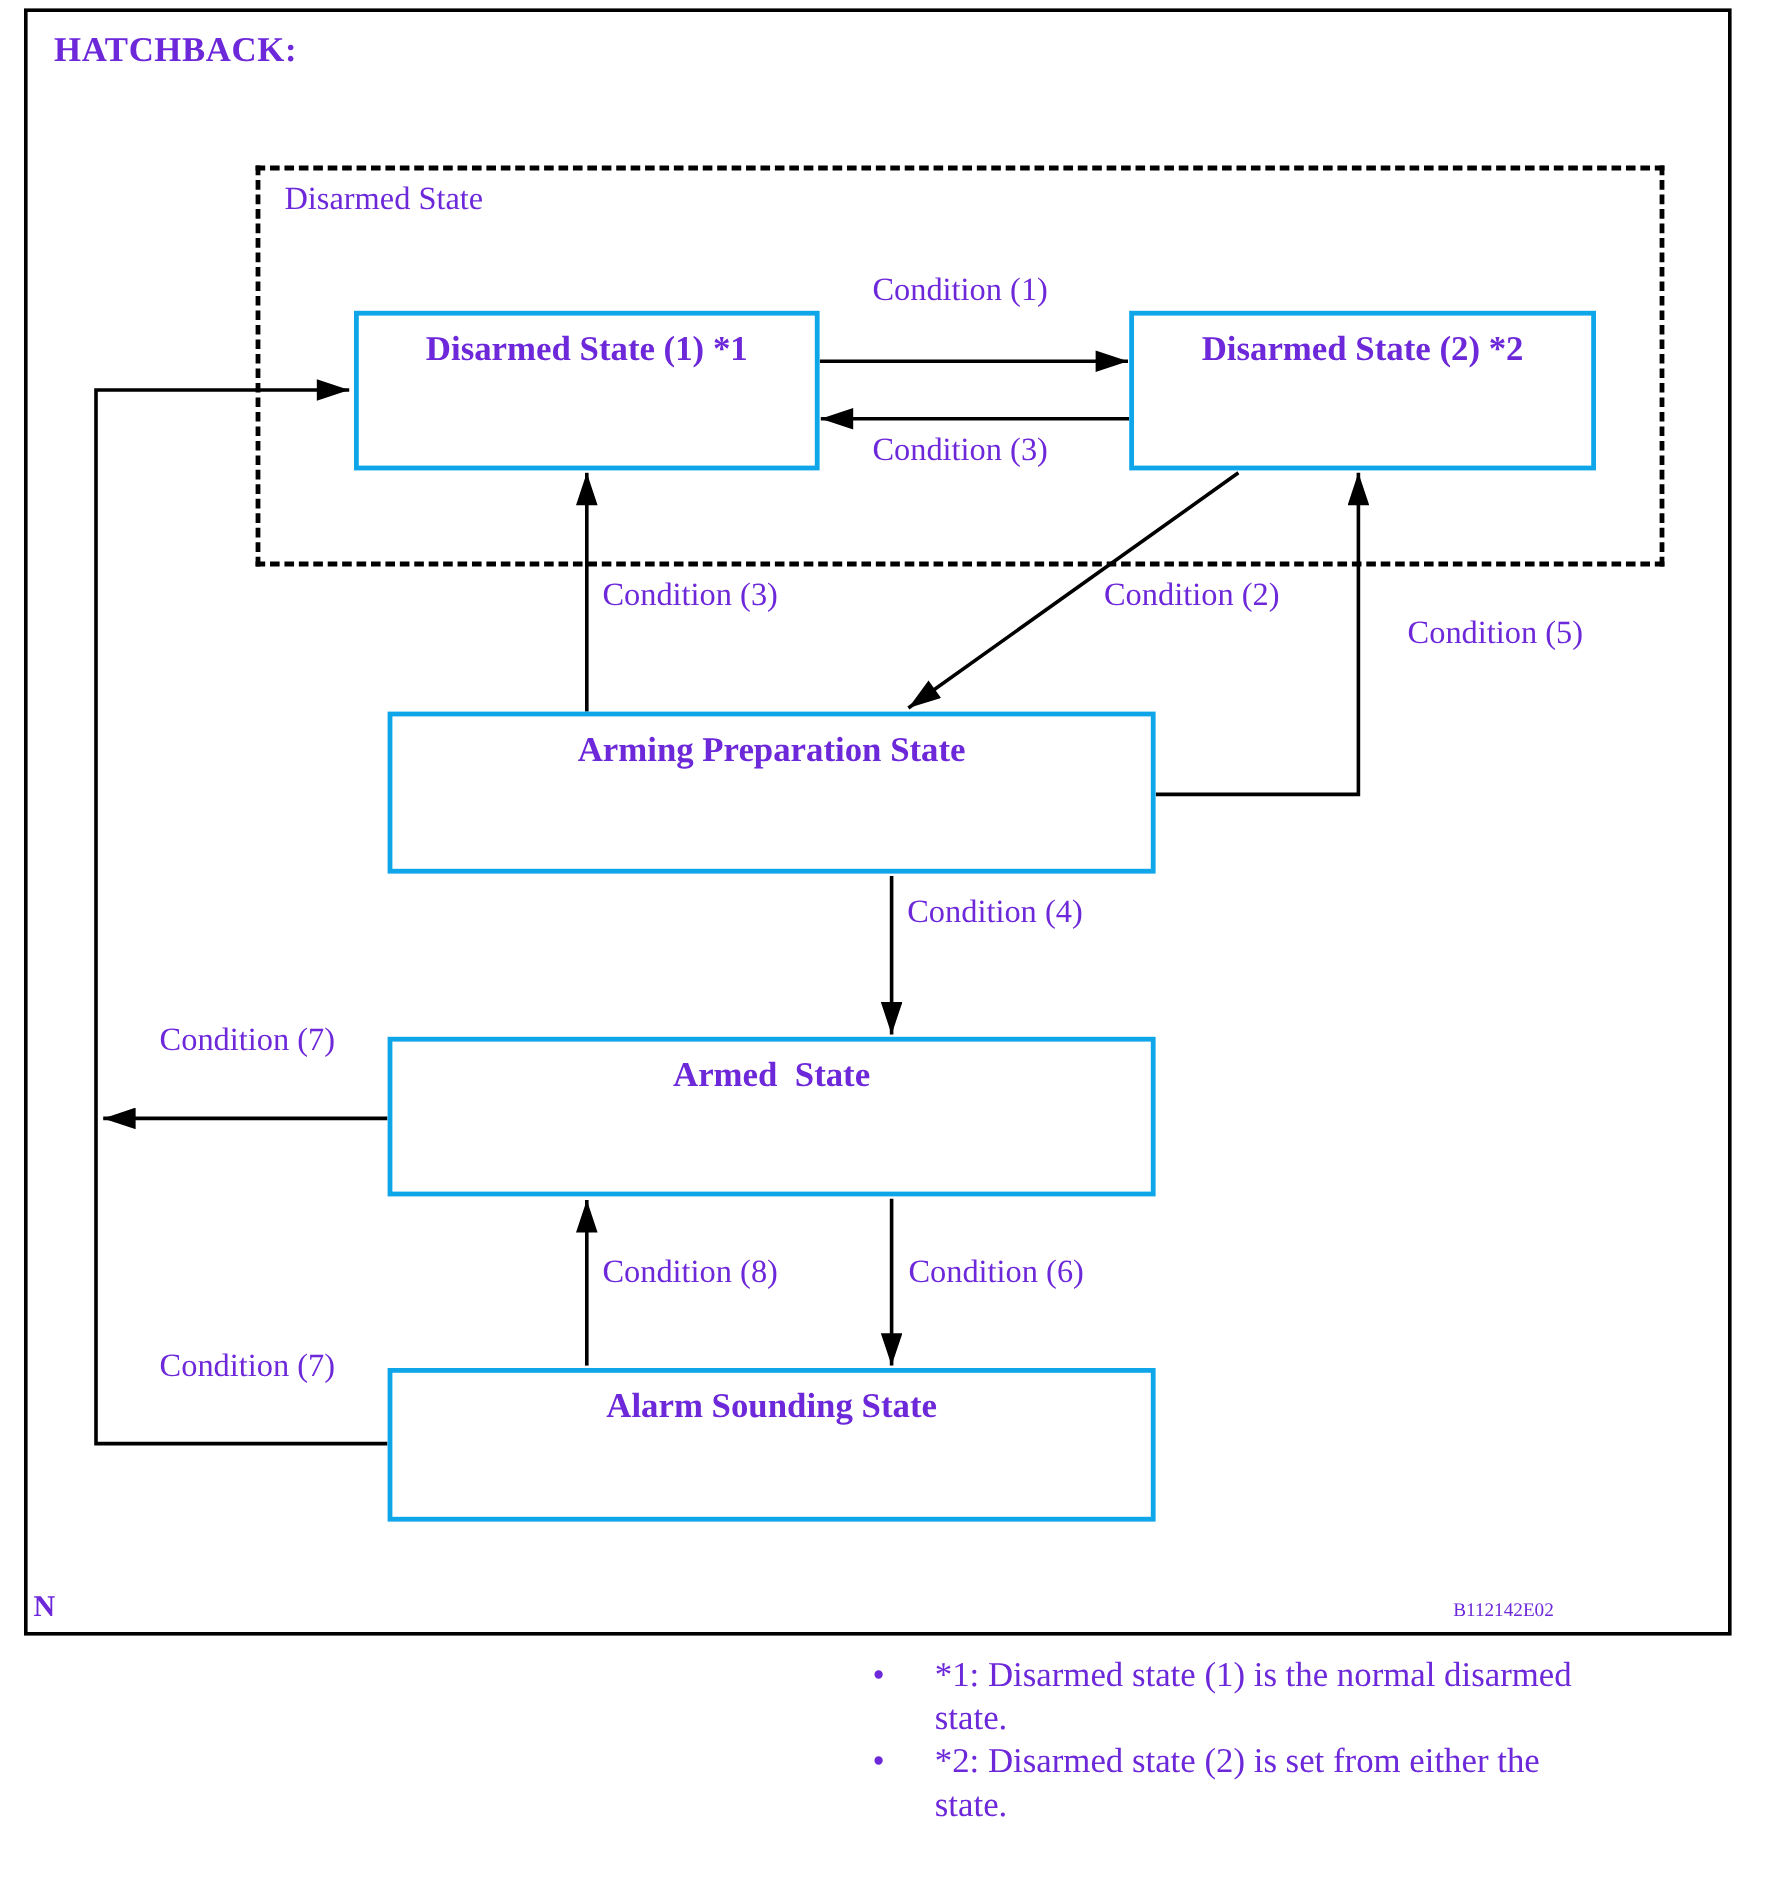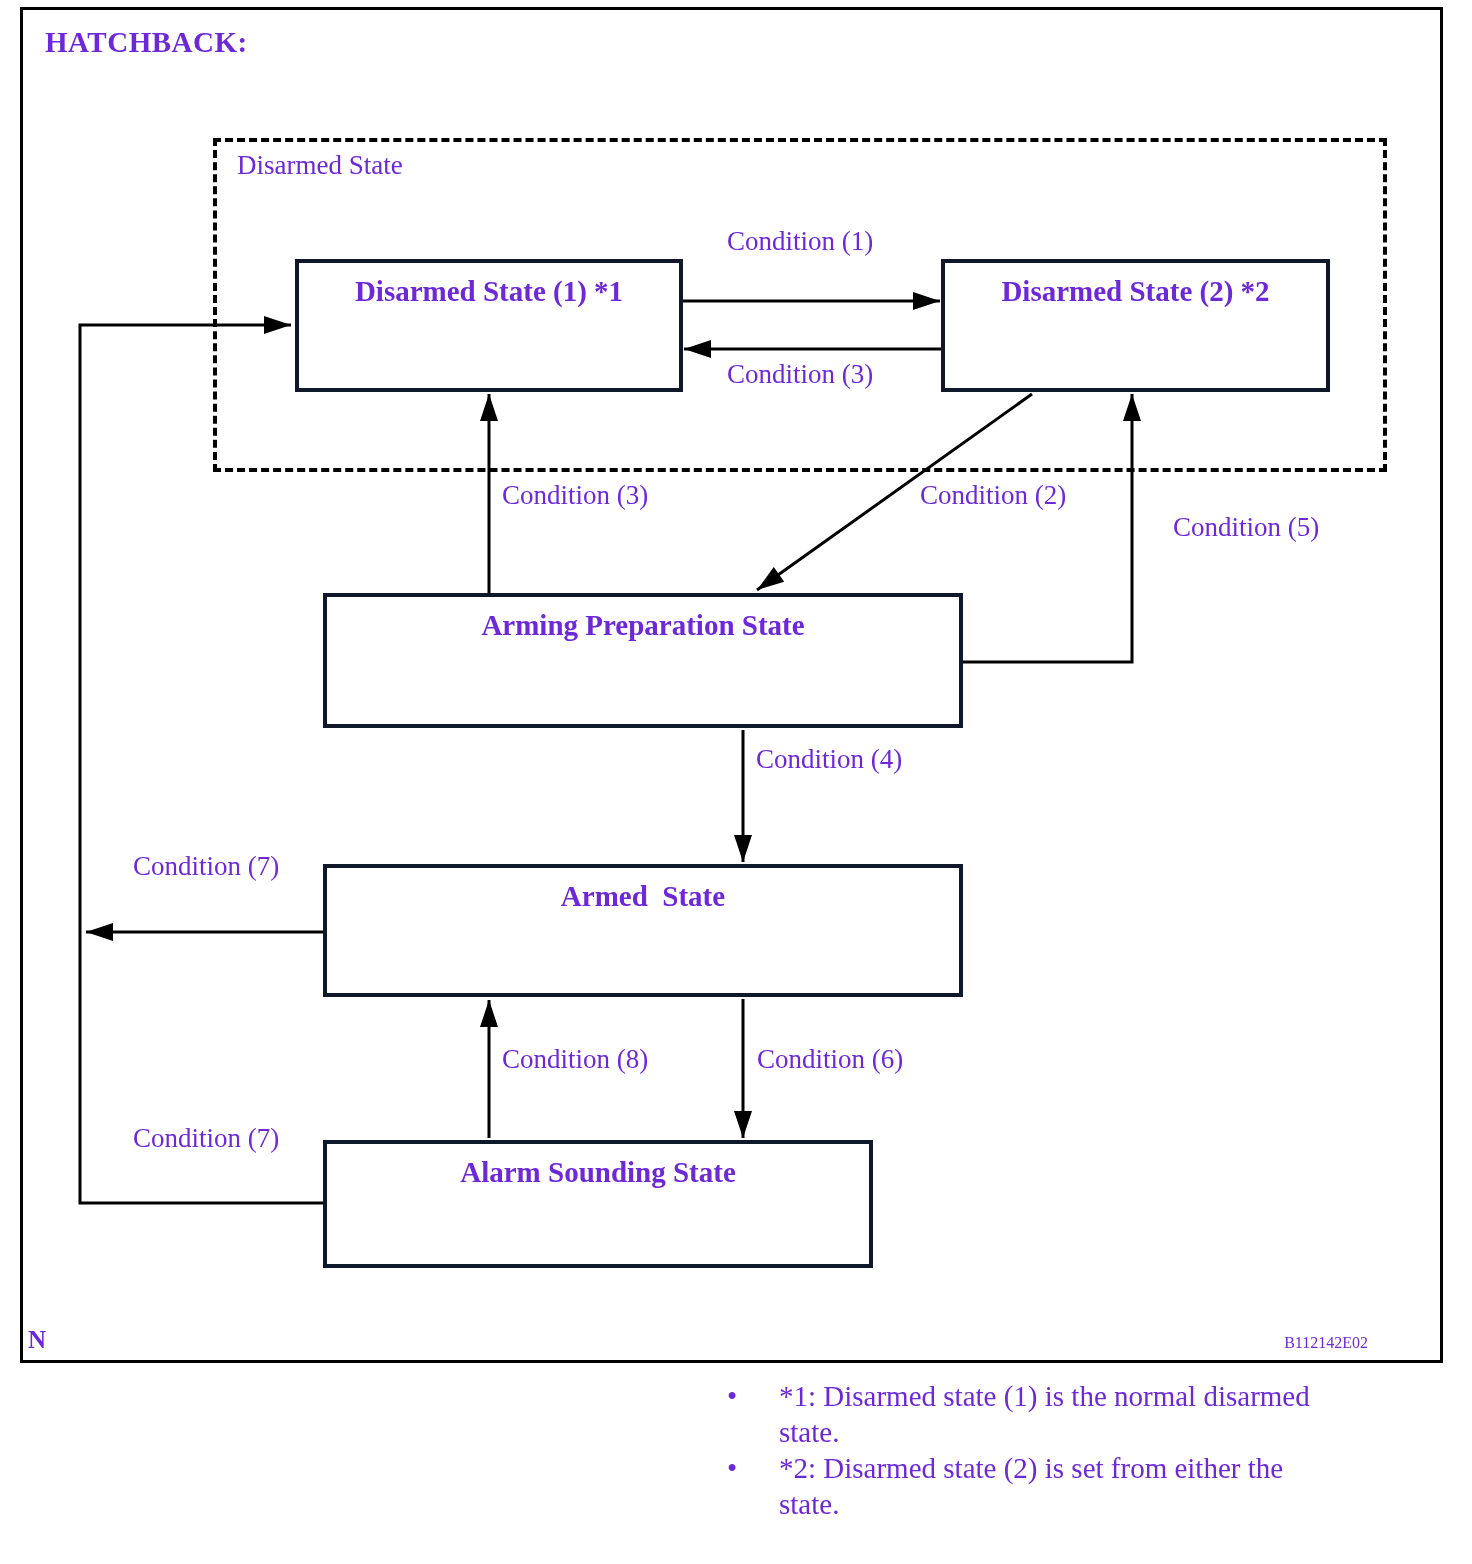--- a/index.html
+++ b/index.html
@@ -20,50 +20,50 @@
   }
   .group-box {
     left:213px; top:138px; width:1166px; height:326px;
     border:4px dashed #000; z-index:0;
   }
   .group-label {
     left:237px; top:150px; font-size:27px; z-index:3;
   }
   svg.connector-layer { position:absolute; left:0; top:0; z-index:1; }
   .state-box {
-    position:absolute; background:#ffffff; border:4px solid #0f172a;
+    position:absolute; background:#ffffff; border:4px solid #0ea5e9;
     z-index:2; box-sizing:border-box; text-align:center;
   }
   .state-label {
     font-size:29px; font-weight:bold; padding-top:12px;
     white-space:pre; z-index:3;
   }
   .box-disarmed1 { left:295px; top:259px; width:388px; height:133px; }
   .box-disarmed2 { left:941px; top:259px; width:389px; height:133px; }
   .box-arming    { left:323px; top:593px; width:640px; height:135px; }
   .box-armed     { left:323px; top:864px; width:640px; height:133px; }
-  .box-alarm     { left:323px; top:1140px; width:550px; height:128px; }
+  .box-alarm     { left:323px; top:1140px; width:640px; height:128px; }
   .cond-label {
     position:absolute; font-size:27px; white-space:nowrap; z-index:3;
   }
   .cond-1  { left:727px; top:226px; }
   .cond-3a { left:727px; top:359px; }
   .cond-3b { left:502px; top:480px; }
   .cond-2  { left:920px; top:480px; }
   .cond-5  { left:1143px; top:512px;margin-left:30px; }
   .cond-4  { left:756px; top:744px; }
   .cond-7a { left:133px; top:851px; }
   .cond-8  { left:502px; top:1044px; }
   .cond-6  { left:757px; top:1044px; }
   .cond-7b { left:133px; top:1123px; }
   .note-marker {
     left:28px; top:1326px; font-size:25px; font-weight:bold; z-index:3;
   }
   .figure-code {
-    left:1168px; top:1334px; width:200px; text-align:right;
+    left:1211px; top:1334px; width:200px; text-align:left;
     font-size:16px; z-index:3;
   }
   .footnotes {
     left:727px; top:1378px; width:720px; z-index:3;
   }
   .footnote-item { position:relative; padding-left:52px; }
   .footnote-line { font-size:29px; line-height:36px; white-space:nowrap; }
   .footnote-bullet {
     position:absolute; left:0; top:0; font-size:29px; line-height:36px;
   }

